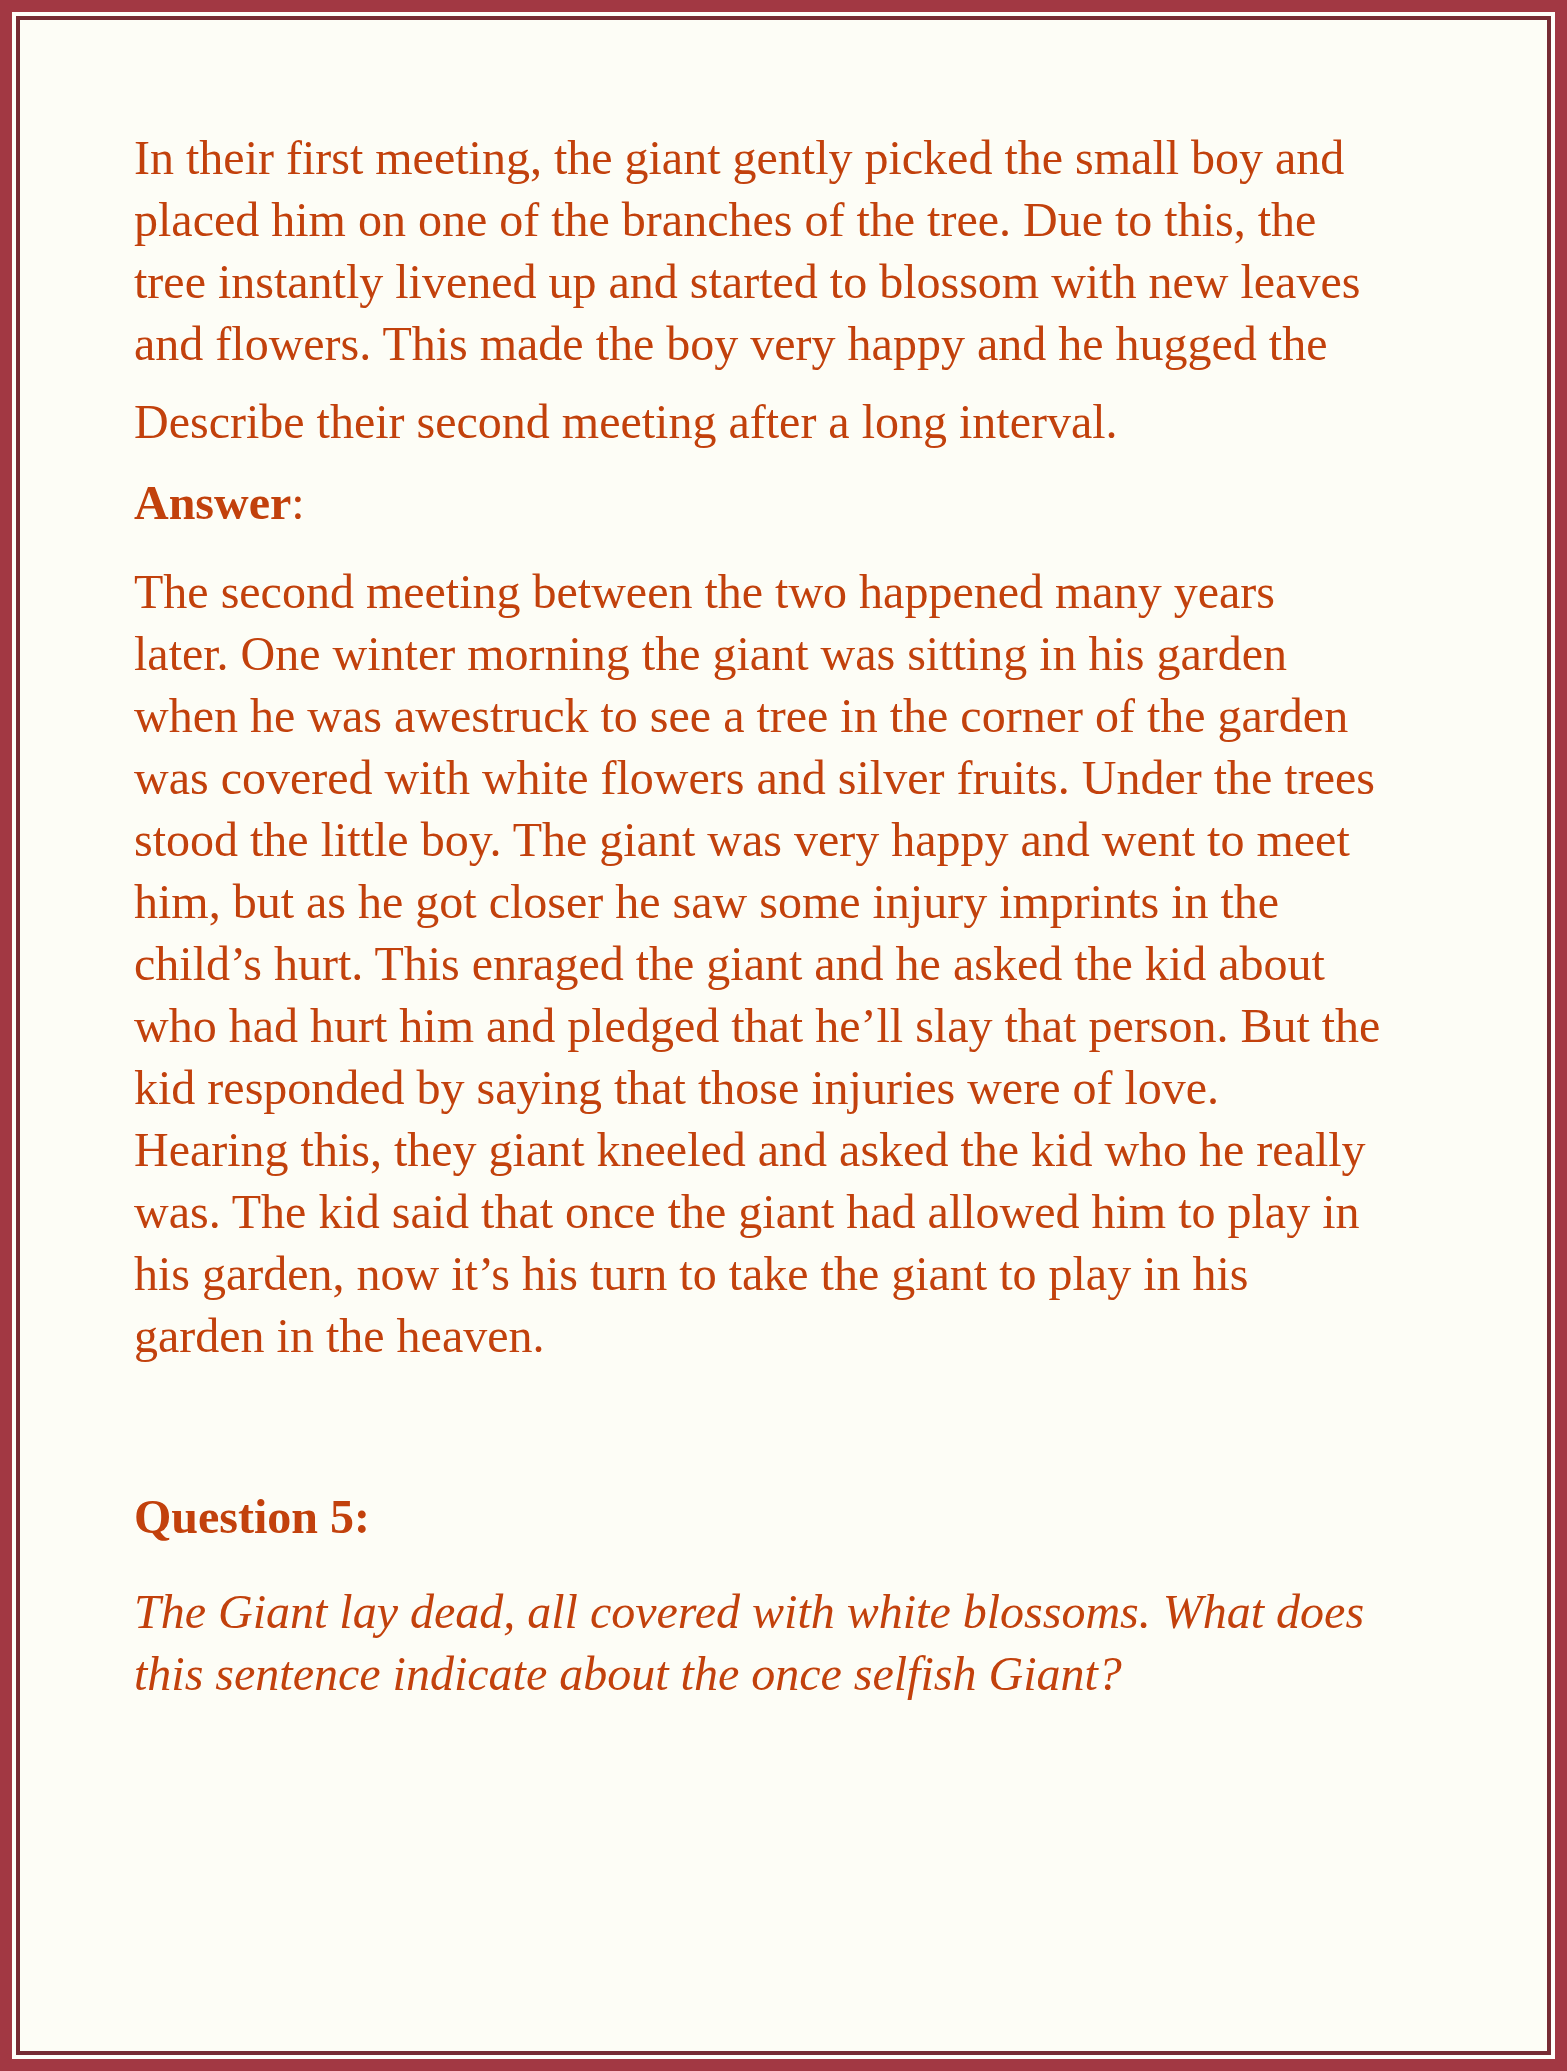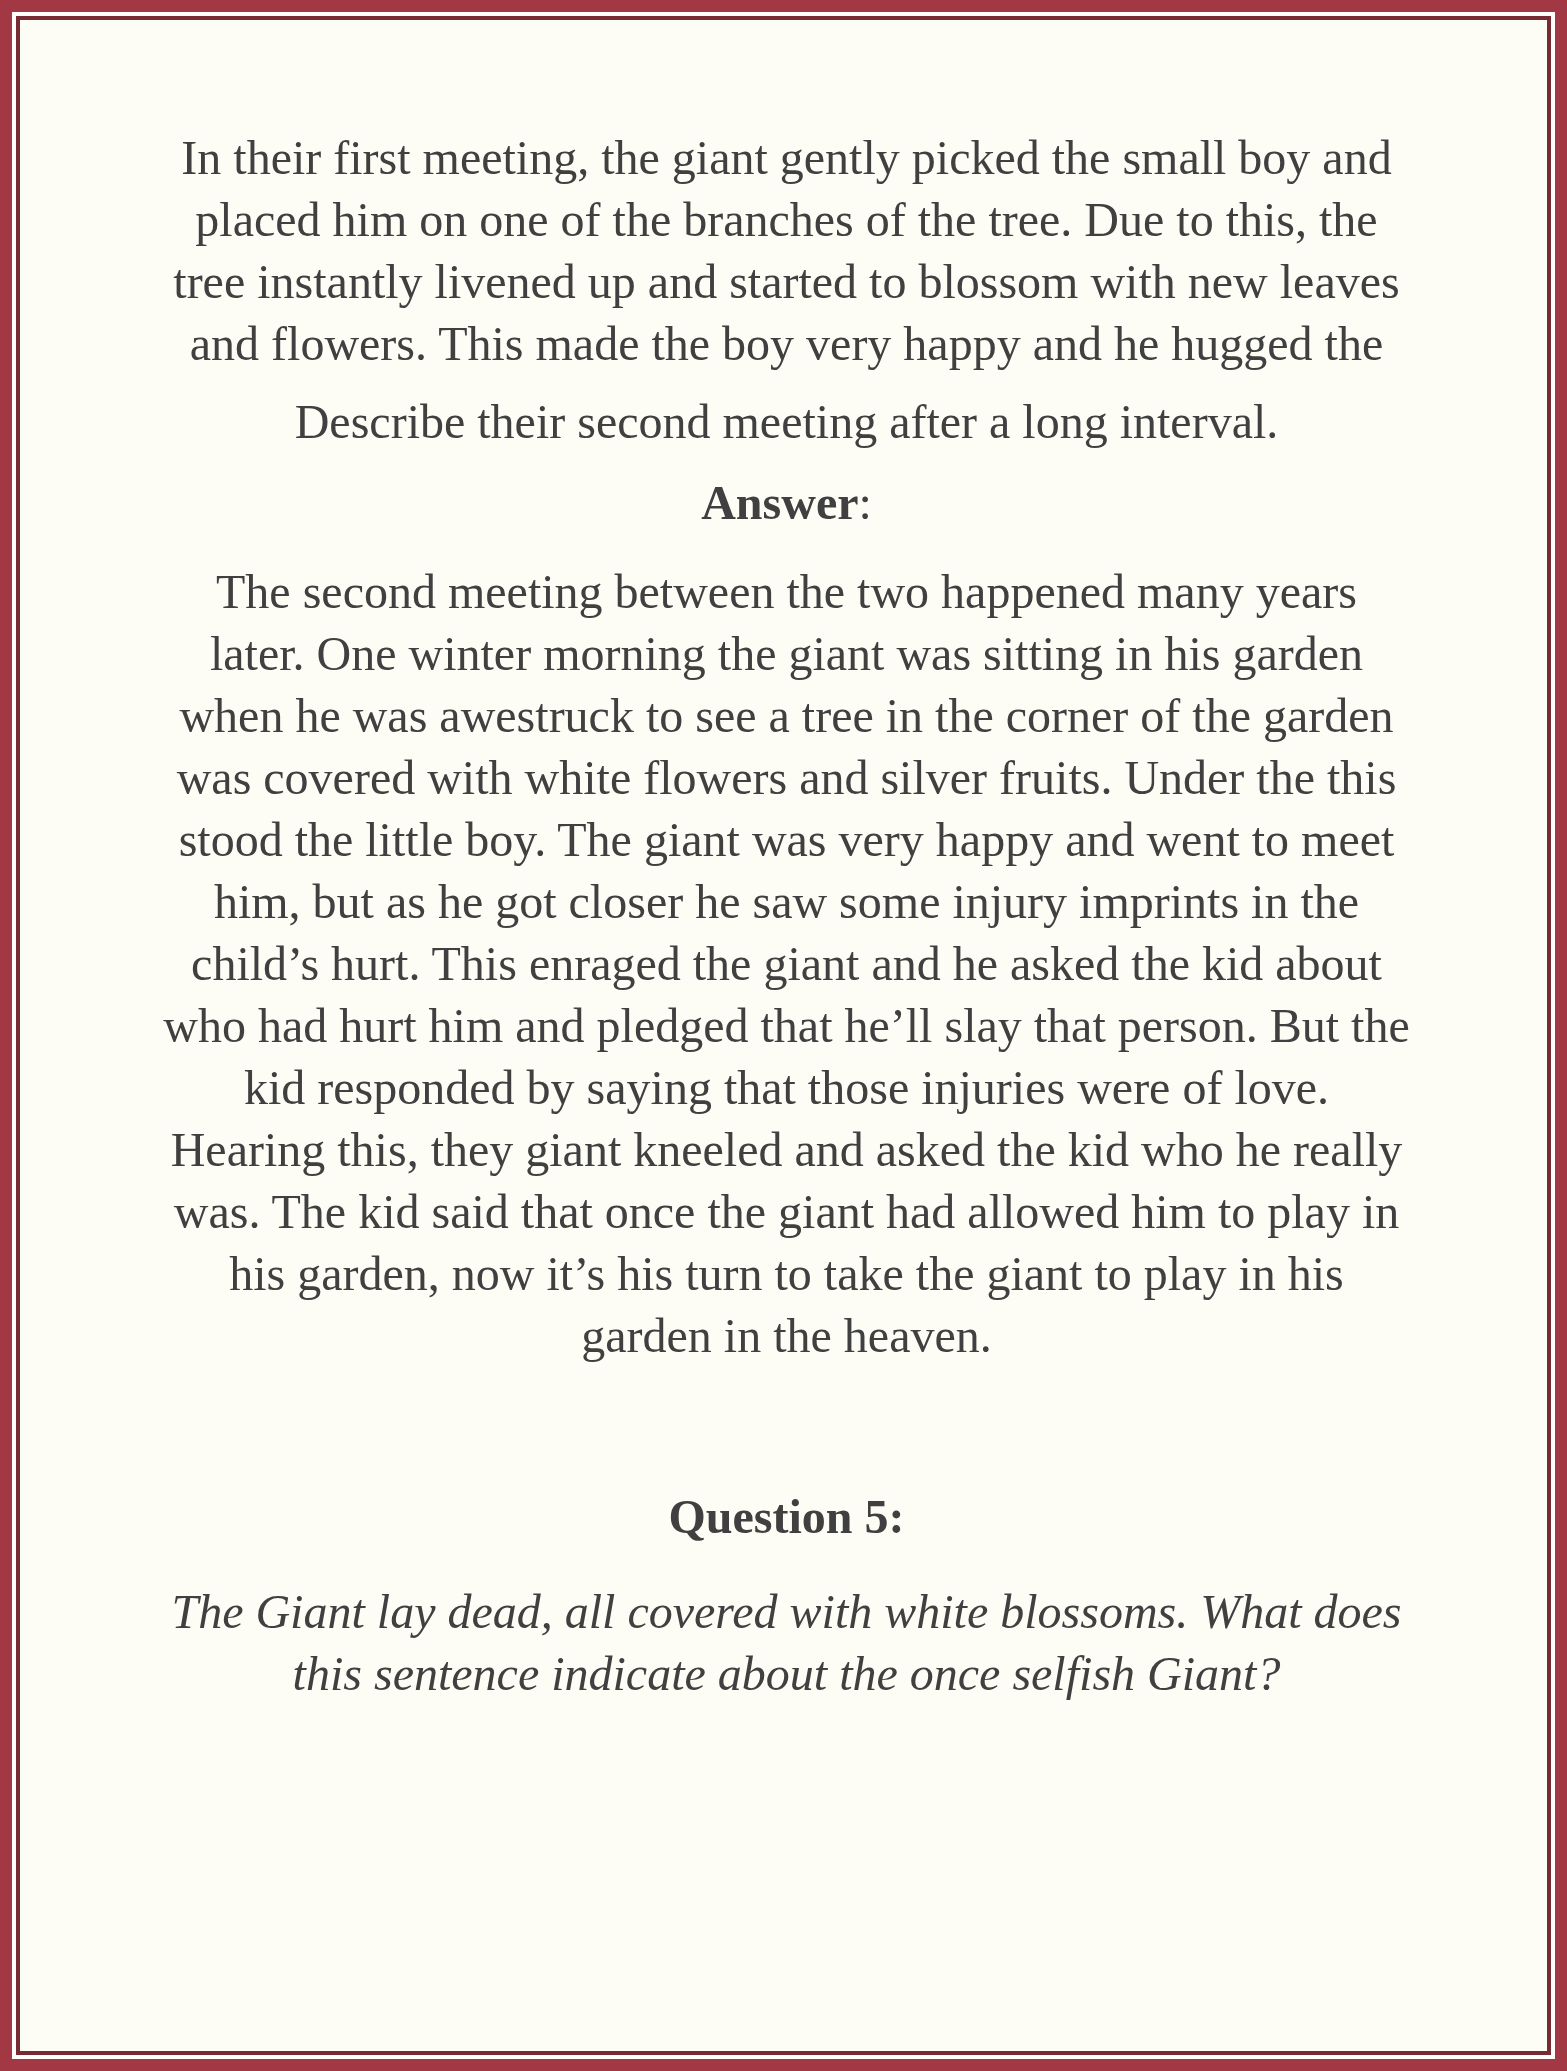--- a/index.html
+++ b/index.html
@@ -26,26 +26,25 @@
   .inner {
     box-sizing: border-box;
     width: 100%;
     height: 100%;
     border: 4px solid #772C34;    
     background: #FDFDF6;          
     overflow: hidden;
   }
   .content {
     box-sizing: border-box;
-    padding: 107px 60px 0 66px;
-    color: #404040;
+    padding: 107px 60px 0 114px;
+    color: #c2410c;
     font-family: "Liberation Serif", "DejaVu Serif", serif;
     font-size: 48px;
     line-height: 62px;
-    text-align: center;
   }
   .para { margin: 0; }
   .para .line { white-space: nowrap; }
   .heading {
     margin: 0;
     font-size: 48px;
     line-height: 62px;
     font-weight: 700;
   }
   .heading .normal { font-weight: 400; }
@@ -75,21 +74,21 @@
 
 
         <div class="para single mt-small">Describe their second meeting after a long interval.</div>
 
         <h2 class="heading mt-small2"><span>Answer</span><span class="normal">:</span></h2>
 
         <div class="para mt-answer">
             <div class="line">The second meeting between the two happened many years</div>
             <div class="line">later. One winter morning the giant was sitting in his garden</div>
             <div class="line">when he was awestruck to see a tree in the corner of the garden</div>
-            <div class="line">was covered with white flowers and silver fruits. Under the this</div>
+            <div class="line">was covered with white flowers and silver fruits. Under the trees</div>
             <div class="line">stood the little boy. The giant was very happy and went to meet</div>
             <div class="line">him, but as he got closer he saw some injury imprints in the</div>
             <div class="line">child’s hurt. This enraged the giant and he asked the kid about</div>
             <div class="line">who had hurt him and pledged that he’ll slay that person. But the</div>
             <div class="line">kid responded by saying that those injuries were of love.</div>
             <div class="line">Hearing this, they giant kneeled and asked the kid who he really</div>
             <div class="line">was. The kid said that once the giant had allowed him to play in</div>
             <div class="line">his garden, now it’s his turn to take the giant to play in his</div>
             <div class="line">garden in the heaven.</div>
           </div>

